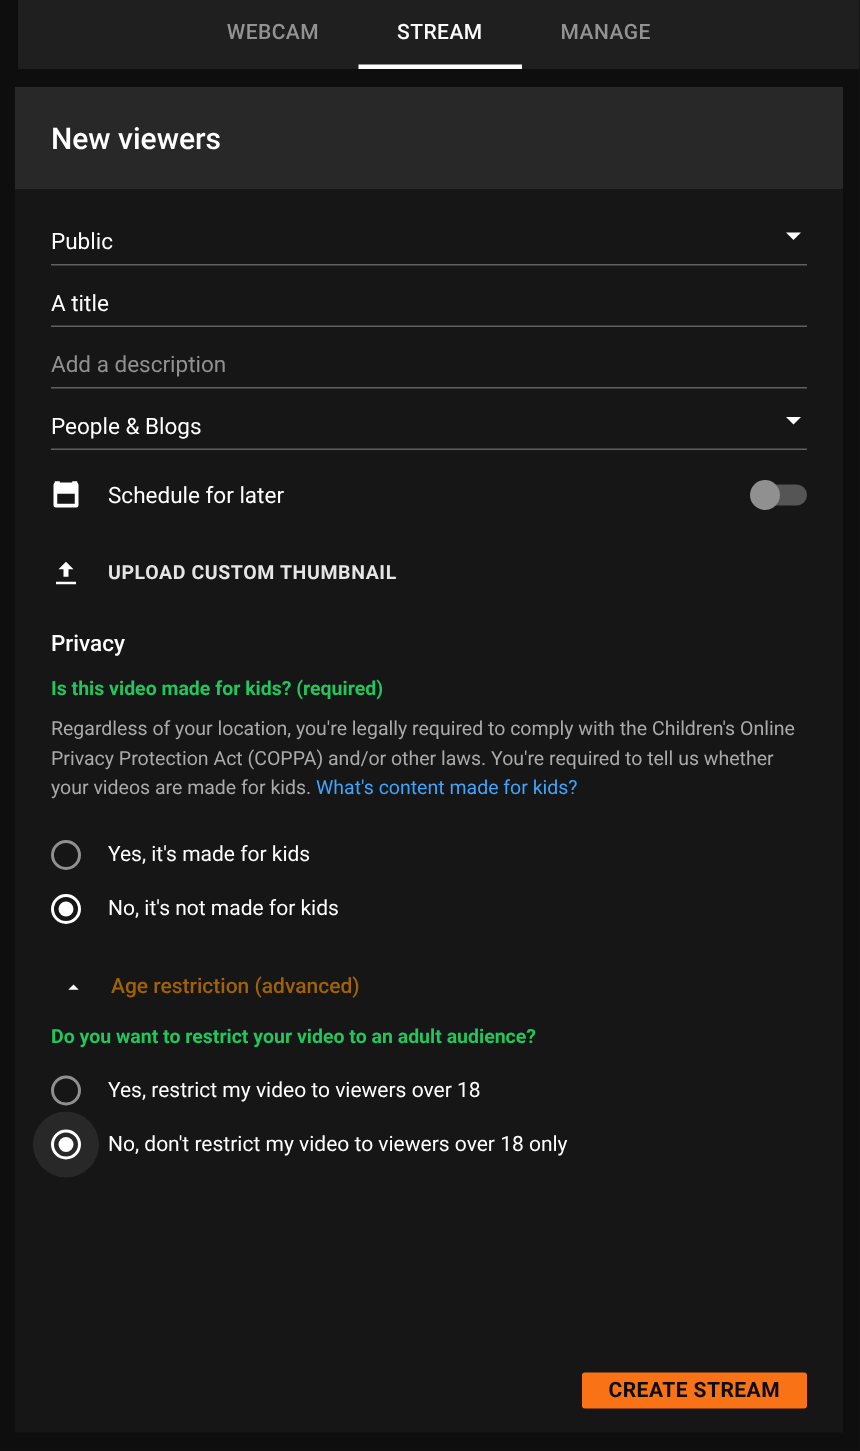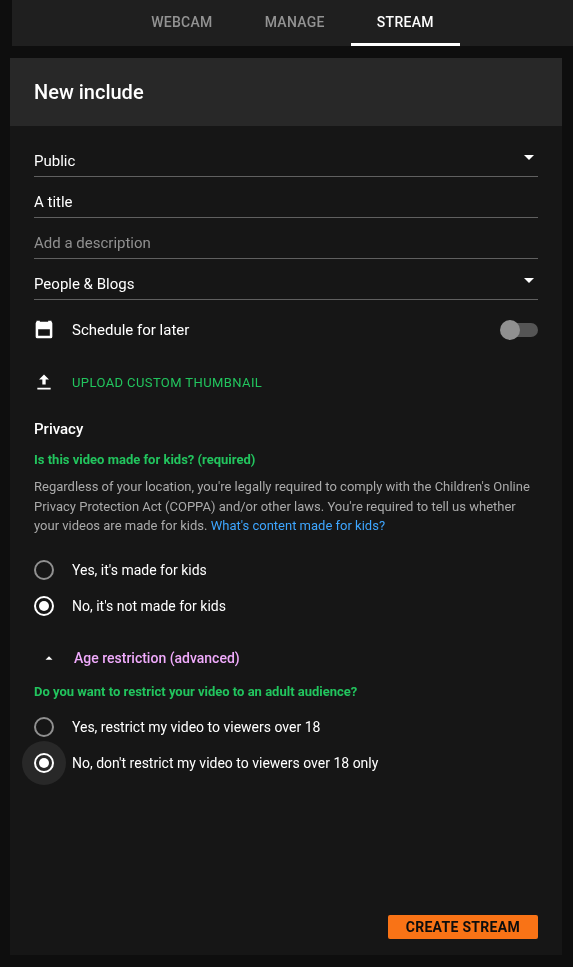--- a/index.html
+++ b/index.html
@@ -24,59 +24,59 @@
 .textarea-field { border-bottom: 1px solid #606060; padding: 12px 0 6px 0; font-size: 15px; color: #909090; margin-bottom: 4px; }
 .textarea-field .ph { color: #909090; }
 
 .row { display: flex; align-items: center; gap: 18px; padding: 16px 0 10px 0; }
 .label { color: #fff; font-size: 15px; flex: 1; }
 
 .switch { width: 36px; height: 14px; background: #555; border-radius: 10px; position: relative; cursor: pointer; }
 .switch::after { content: ""; position: absolute; width: 20px; height: 20px; background: #909090; border-radius: 50%; left: -2px; top: -3px; }
 
 .upload-row { display: flex; align-items: center; gap: 18px; padding: 22px 0; cursor: pointer; }
-.upload-label { color: #22c55e; font-weight: 400; font-size: 13px; letter-spacing: 0.4px; }
+.upload-label { color: #e5e5e5; font-weight: 700; font-size: 13px; letter-spacing: 0.4px; }
 
 .section-title { color: #fff; font-size: 15px; font-weight: 500; padding: 6px 0 14px 0; }
 
 .question { color: #22c55e; font-size: 13px; font-weight: 700; margin-bottom: 10px; }
 .para { color: #aaa; font-size: 13px; line-height: 1.5; margin-bottom: 16px; }
 .para a { color: #3ea6ff; text-decoration: none; cursor: pointer; }
 
 .radio-row { display: flex; align-items: center; gap: 18px; padding: 8px 0; cursor: pointer; position: relative; }
 .radio { width: 20px; height: 20px; border: 2px solid #909090; border-radius: 50%; display: inline-flex; align-items: center; justify-content: center; flex-shrink: 0; }
 .radio.checked { border-color: #fff; }
 .radio.checked::after { content: ""; width: 10px; height: 10px; background: #fff; border-radius: 50%; }
 .radio-label { color: #fff; font-size: 14px; }
 .radio-halo { position: absolute; width: 44px; height: 44px; border-radius: 50%; background: rgba(255,255,255,0.08); left: -12px; top: 50%; transform: translateY(-50%); }
 
 .adv-row { display: flex; align-items: center; gap: 18px; padding: 26px 0 18px 8px; cursor: pointer; }
-.adv-label { color: #f0abfc; font-size: 14px; font-weight: 500; }
+.adv-label { color: #a16207; font-size: 14px; font-weight: 500; }
 
 .footer { padding: 16px 24px; display: flex; justify-content: flex-end; }
 .create-btn { background: #f97316; color: #0d0d0d; font-weight: 700; font-size: 14px; letter-spacing: 0.3px; padding: 4px 18px; border: none; cursor: pointer; border-radius: 2px; }
 .schedule-icon { width:20px; height:20px; flex-shrink:0; }
 .upload-icon { width:20px; height:20px; flex-shrink:0; }
 .chevron-icon { width:14px; height:14px; flex-shrink:0; }
 </style>
 </head>
 <body>
 
 <div class="outer">
   <div class="tabs">
     <div class="tab">WEBCAM</div>
+    <div class="tab active">STREAM</div>
     <div class="tab">MANAGE</div>
-    <div class="tab active">STREAM</div>
   </div>
 
   <div class="container">
     <div class="card">
 
       <div class="header">
-        <div class="header-title">New include</div>
+        <div class="header-title">New viewers</div>
       </div>
 
       <div class="body">
 
         <div class="field select">Public</div>
 
         <div class="field">A title</div>
 
         <div class="textarea-field">
           <span class="ph">Add a description</span>

